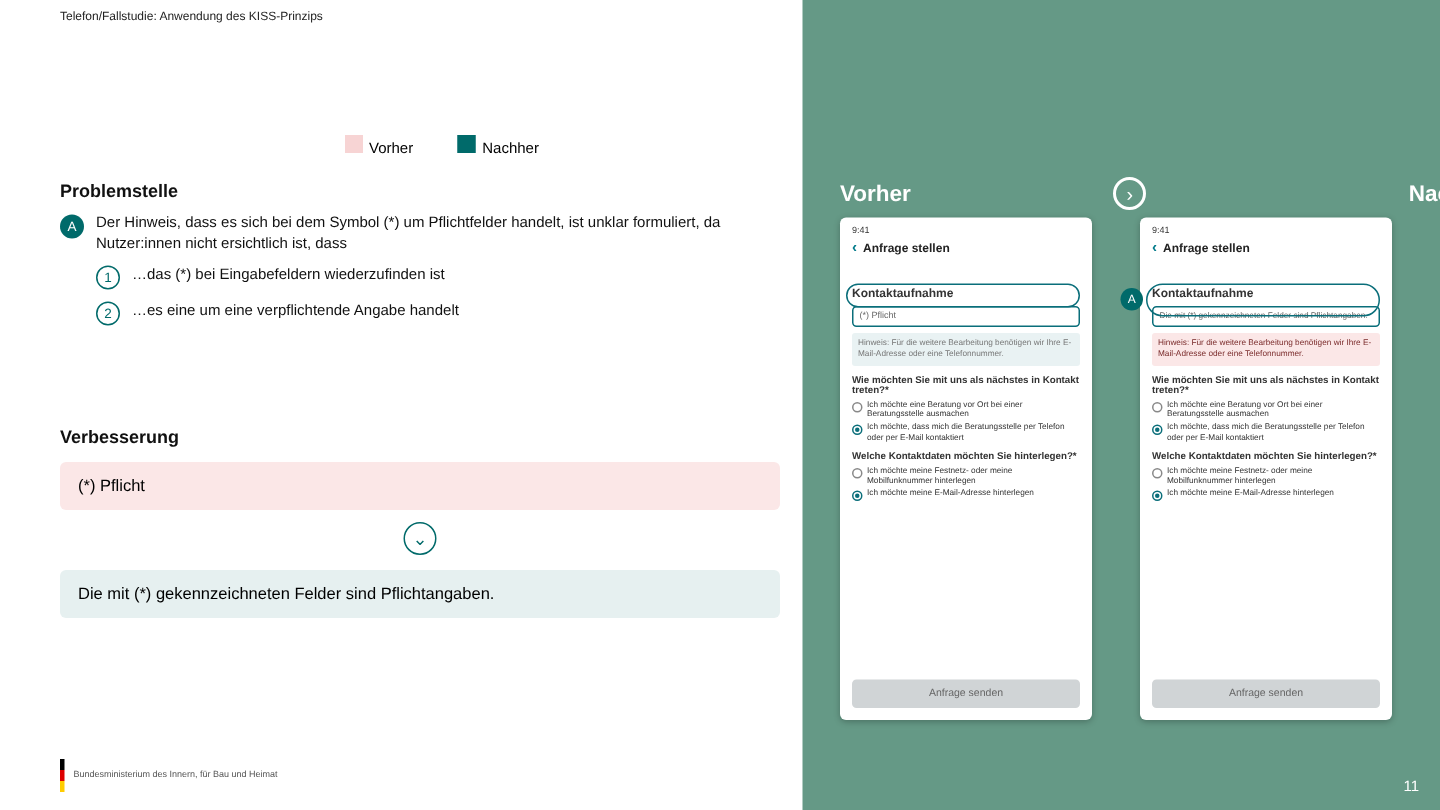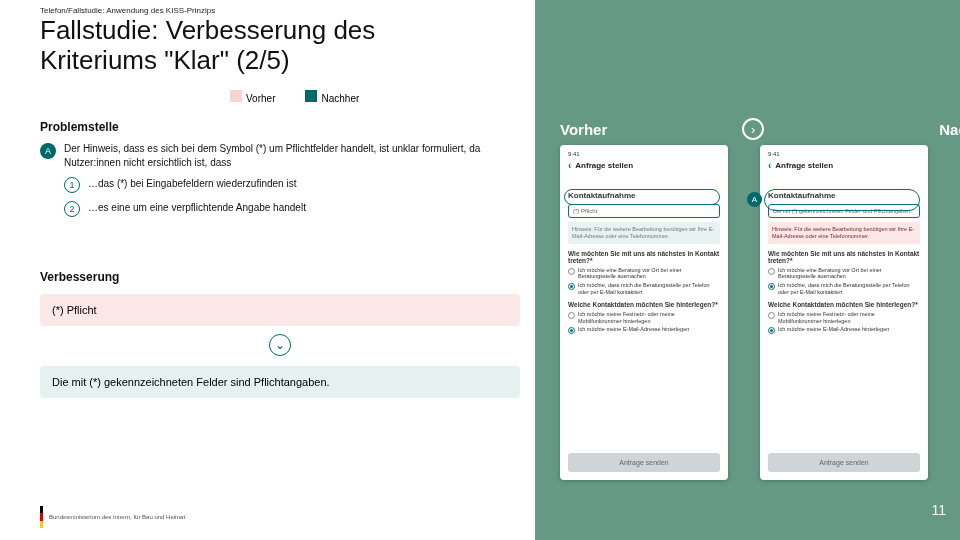--- a/index.html
+++ b/index.html
@@ -12,21 +12,21 @@
 .sw{width:12px;height:12px;display:inline-block;margin-right:4px;border:1px solid #aaa}
 .sw-pink{background:#f7d4d4;border-color:#f7d4d4}
 .sw-teal{background:#006a6a;border-color:#006a6a}
 .section-h{font-size:12px;font-weight:700;color:#111}
 .problem{position:absolute;left:40px;top:120px;width:480px}
 .row{display:flex;align-items:flex-start;gap:8px;margin-top:8px}
 .badge{min-width:16px;height:16px;border-radius:50%;background:#006a6a;color:#fff;font-size:9px;display:flex;align-items:center;justify-content:center;margin-top:1px}
 .badge-o{min-width:16px;height:16px;border-radius:50%;border:1px solid #006a6a;color:#006a6a;font-size:9px;display:flex;align-items:center;justify-content:center;background:#fff}
 .ptxt{font-size:10px;line-height:1.35;color:#111;width:440px}
 .sub{margin-left:24px}
-.improve{position:absolute;left:40px;top:270px;width:480px}
+.improve{position:absolute;left:40px;top:284px;width:480px}
 .pill{margin-top:10px;width:480px;border-radius:4px;padding:10px 12px;font-size:11px}
 .pill-pink{background:#fbe7e7}
 .pill-teal{background:#e6f0f0}
 .arrow-down{width:22px;height:22px;border:1.5px solid #006a6a;border-radius:50%;margin:8px auto;display:flex;align-items:center;justify-content:center;color:#006a6a;font-size:12px}
 .right-labels{position:absolute;top:118px;left:560px;display:flex;gap:175px;align-items:center}
 .rl{color:#fff;font-size:15px;font-weight:700}
 .rl-arrow{width:22px;height:22px;border:2px solid #fff;border-radius:50%;display:flex;align-items:center;justify-content:center;color:#fff;font-size:13px;margin-left:-40px}
 .phone{position:absolute;top:145px;width:168px;height:335px;background:#fff;border-radius:4px;box-shadow:0 1px 4px rgba(0,0,0,.25);padding:6px 8px;font-size:6px;color:#333}
 .phone-l{left:560px}
 .phone-r{left:760px}
@@ -40,31 +40,30 @@
 .ph-q{font-weight:700;font-size:6.5px;margin:6px 0 3px}
 .opt{display:flex;align-items:flex-start;gap:3px;margin:2px 0;font-size:5.5px;line-height:1.2}
 .rdo{width:7px;height:7px;border:1px solid #888;border-radius:50%;flex-shrink:0;margin-top:1px}
 .rdo.sel{border-color:#0a6e7a}
 .rdo.sel::after{content:"";display:block;width:3px;height:3px;background:#0a6e7a;border-radius:50%;margin:1px}
 .ph-btn{position:absolute;bottom:8px;left:8px;right:8px;background:#d0d4d6;color:#666;text-align:center;padding:6px;font-size:7px;border-radius:3px}
 .marker-a{position:absolute;width:15px;height:15px;border-radius:50%;background:#006a6a;color:#fff;font-size:8px;display:flex;align-items:center;justify-content:center}
 .logo{position:absolute;left:40px;bottom:12px;display:flex;align-items:center;gap:6px}
 .logo-bar{width:3px;height:22px;background:linear-gradient(#000 33%,#d00 33% 66%,#fc0 66%)}
 .logo-txt{font-size:6px;color:#555;line-height:1.1}
-.pagenum{position:absolute;right:14px;bottom:22px;font-size:14px;color:#fff}
+.pagenum{position:absolute;right:14px;bottom:10px;font-size:10px;color:#fff}
 .ring{position:absolute;border:1.5px solid #0a6e7a;border-radius:12px}
 </style>
 </head>
 <body>
 
 <div class="slide">
   <div class="green-bg"></div>
 
   <div class="breadcrumb">Telefon/Fallstudie: Anwendung des KISS-Prinzips</div>
-  <div class="title">Fallstudie: Verbesserung des Kriteriums "Klar" (2/5)</div>
 
   <div class="legend">
     <span><span class="sw sw-pink"></span><span>Vorher</span></span>
     <span><span class="sw sw-teal"></span><span>Nachher</span></span>
   </div>
 
   <div class="problem">
     <div class="section-h">Problemstelle</div>
     <div class="row">
       <div class="badge">A</div>

